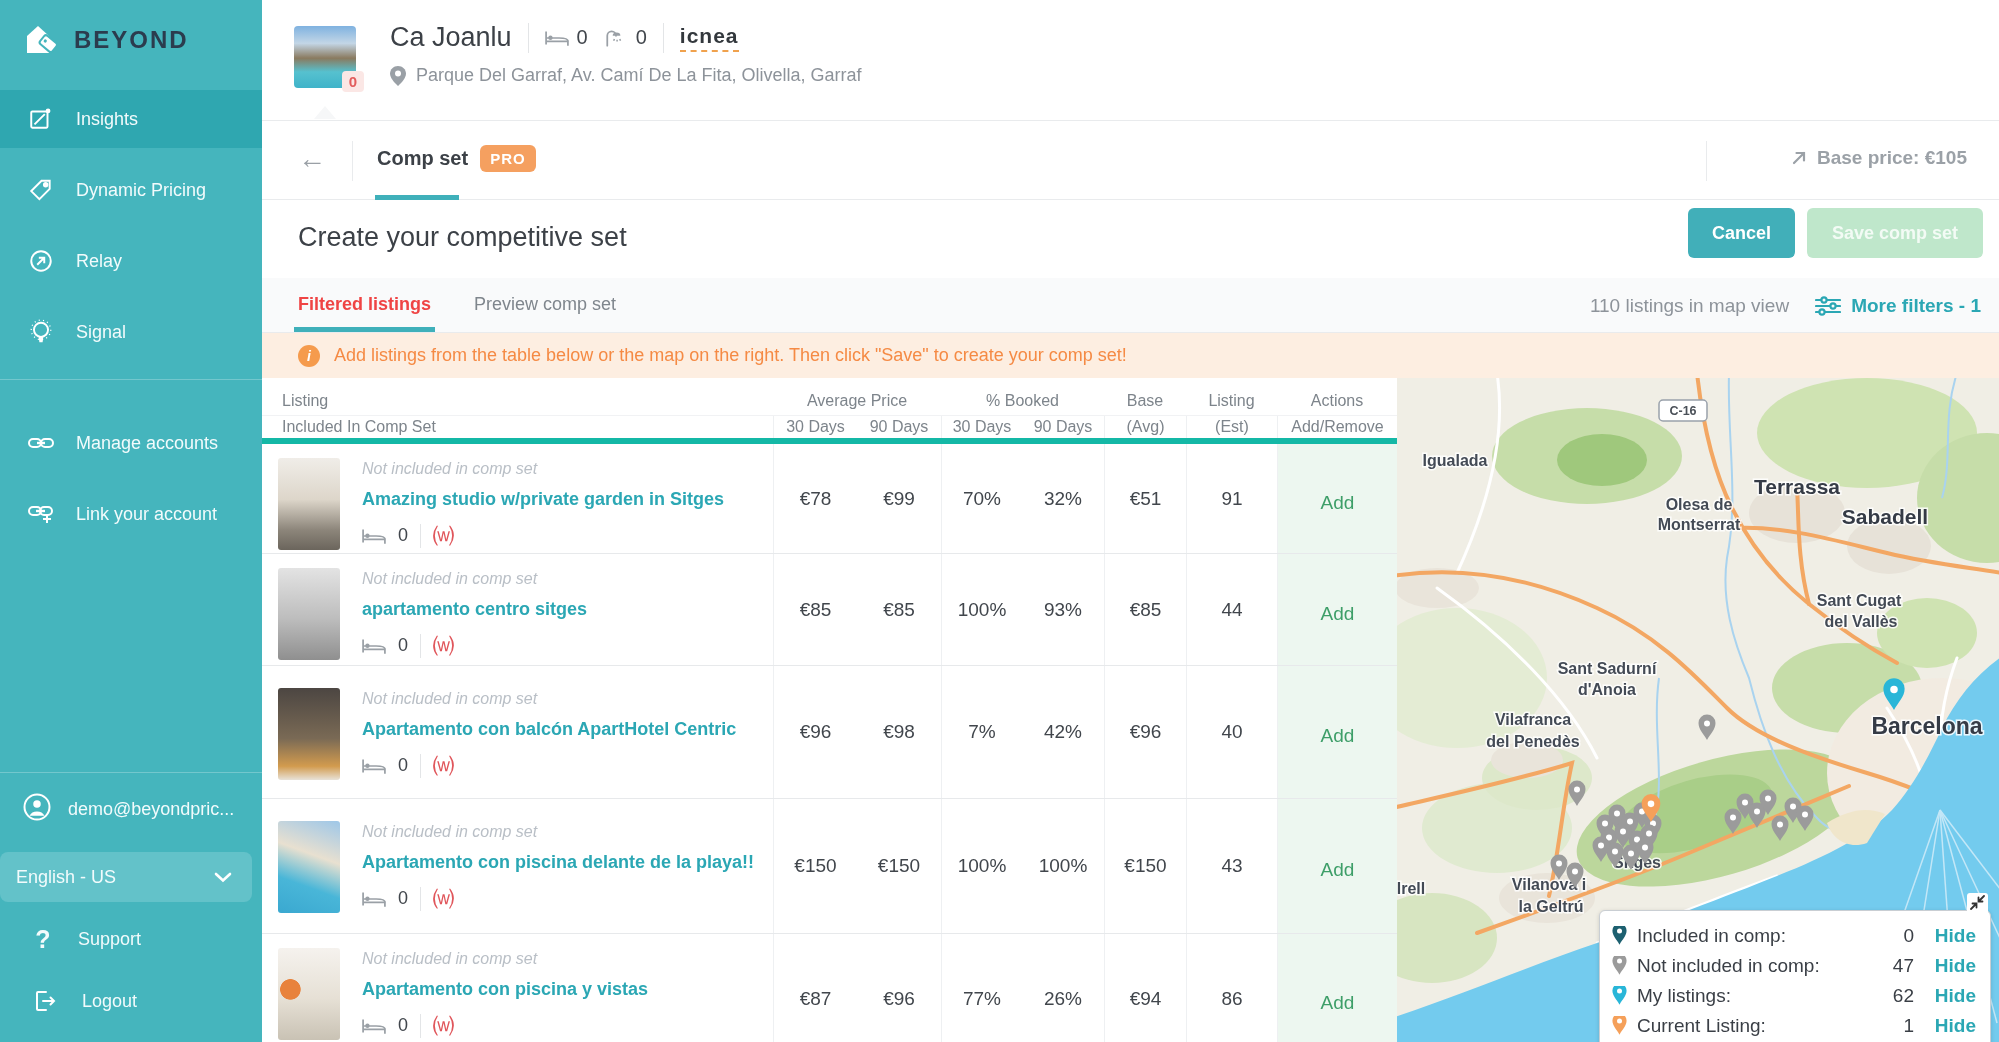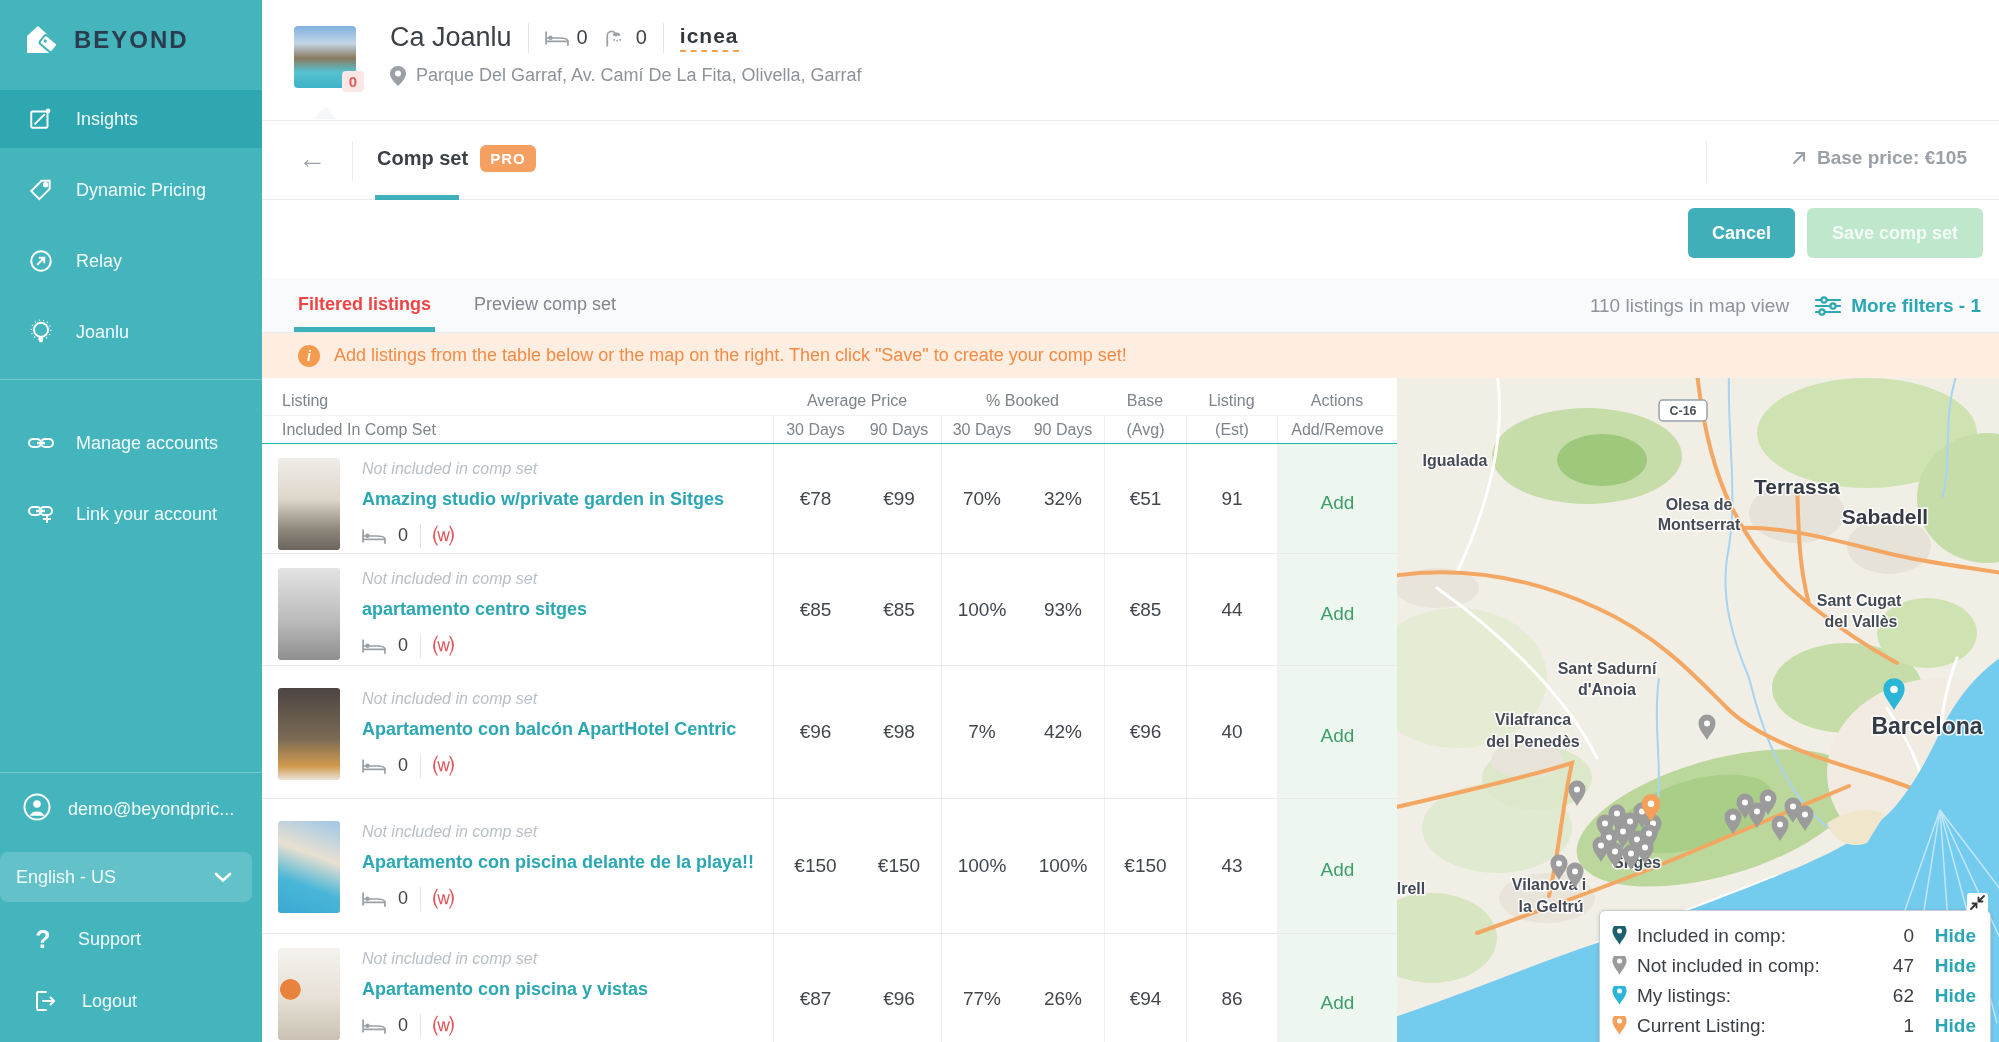--- a/index.html
+++ b/index.html
@@ -92,21 +92,21 @@
     justify-content:center; flex:none; }
   .banner-text { color:#f58a44; font-size:18px; }
 
   
   .content { display:flex; height:664px; }
   .table-panel { width:1135px; background:#fff; overflow:hidden; }
 
   .thead1 { display:flex; margin-top:8px; height:30px; align-items:center;
     color:#7d848b; font-size:16px; border-bottom:1px solid #f1f2f4; }
   .thead2 { display:flex; height:28px; align-items:center; color:#7d848b; font-size:16px;
-    border-bottom:1px solid #14b8a6; }
+    border-bottom:6px solid #14b8a6; }
   .col-listing { width:511px; padding-left:20px; }
   .col-s { width:84px; text-align:center; }
   .col-b { width:81px; text-align:center; }
   .col-b2 { width:82px; text-align:center; }
   .col-base { width:82px; text-align:center; }
   .col-health { width:91px; text-align:center; }
   .col-action { width:120px; text-align:center; }
   .grp-avg { width:168px; text-align:center; }
   .grp-booked { width:163px; text-align:center; }
   .gline { border-left:1px solid #eef0f2; height:100%; display:flex; align-items:center; justify-content:center; }
@@ -199,21 +199,21 @@
       <span>Relay</span>
     </div>
     <div class="nav-item">
       <span class="nav-icon">
         <svg width="26" height="26" viewBox="0 0 24 24" fill="none" stroke="#fff" stroke-width="1.8">
           <circle cx="12" cy="10" r="6.5"></circle>
           <circle cx="12" cy="10" r="9" stroke-dasharray="1 3" stroke-width="1.2"></circle>
           <path d="M10.8 16.5 h2.4 l-0.5 4 h-1.4 z" fill="#fff"></path>
         </svg>
       </span>
-      <span>Joanlu</span>
+      <span>Signal</span>
     </div>
 
     <div class="side-div"></div>
 
     <div class="nav-item">
       <span class="nav-icon">
         <svg width="28" height="20" viewBox="0 0 28 20" fill="none" stroke="#fff" stroke-width="2">
           <rect x="2" y="6" width="12" height="8" rx="4"></rect>
             <rect x="14" y="6" width="12" height="8" rx="4"></rect>
           <path d="M10 10 h8" stroke-width="2.4"></path>
@@ -321,20 +321,21 @@
     <span class="vsep2"></span>
     <span class="base-price">
       <svg width="16" height="16" viewBox="0 0 16 16" fill="none" stroke="#9ba1a7" stroke-width="2.2" stroke-linecap="round">
         <path d="M3 13 L13 3 M5.5 3 H13 V10.5"></path>
       </svg>
       <span>Base price: €105</span>
     </span>
   </div>
 
   <div class="action-row">
+    <span class="action-title">Create your competitive set</span>
     <button class="btn btn-cancel">Cancel</button>
     <button class="btn btn-save">Save comp set</button>
   </div>
 
   <div class="subtabs">
     <span class="subtab active">Filtered listings</span>
     <span class="subtab inactive">Preview comp set</span>
     <span class="subtabs-right">
       <span class="listings-count">110 listings in map view</span>
       <span class="more-filters">

